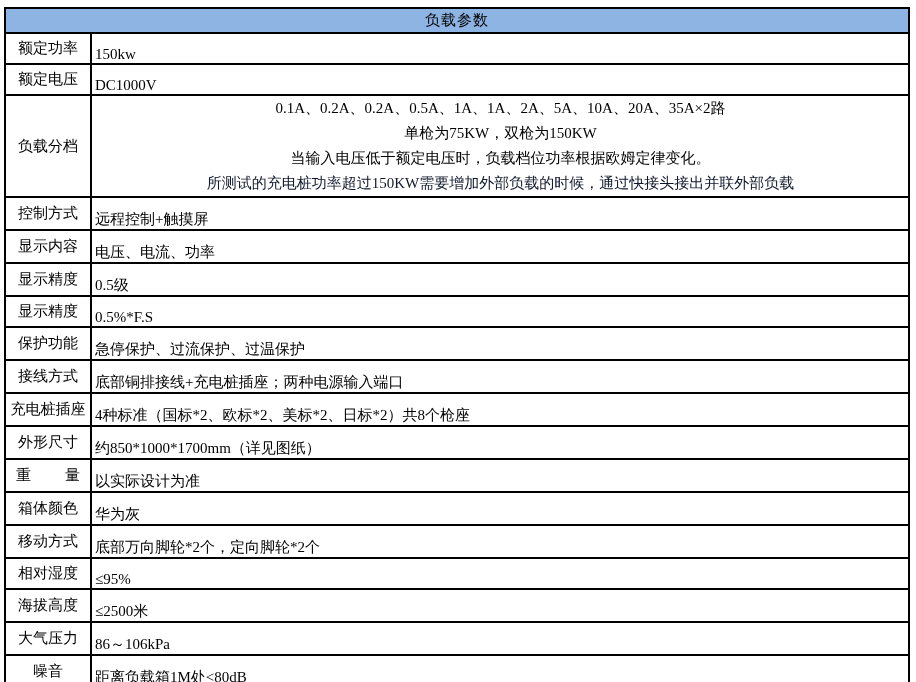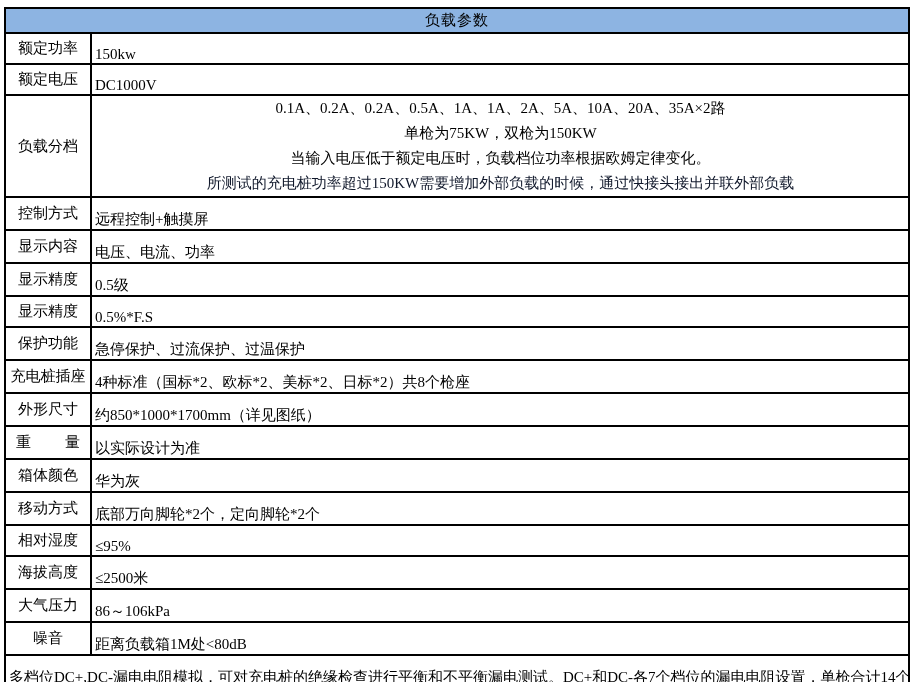--- a/index.html
+++ b/index.html
@@ -125,20 +125,24 @@
     <tr>
       <td class="label">显示精度</td>
       <td class="value">0.5%*F.S</td>
     </tr>
 
     <tr>
       <td class="label">保护功能</td>
       <td class="value">急停保护、过流保护、过温保护</td>
     </tr>
 
+    <tr>
+      <td class="label">接线方式</td>
+      <td class="value">底部铜排接线+充电桩插座；两种电源输入端口</td>
+    </tr>
 
     <tr>
       <td class="label">充电桩插座</td>
       <td class="value">4种标准（国标*2、欧标*2、美标*2、日标*2）共8个枪座</td>
     </tr>
 
     <tr>
       <td class="label">外形尺寸</td>
       <td class="value">约850*1000*1700mm（详见图纸）</td>
     </tr>

